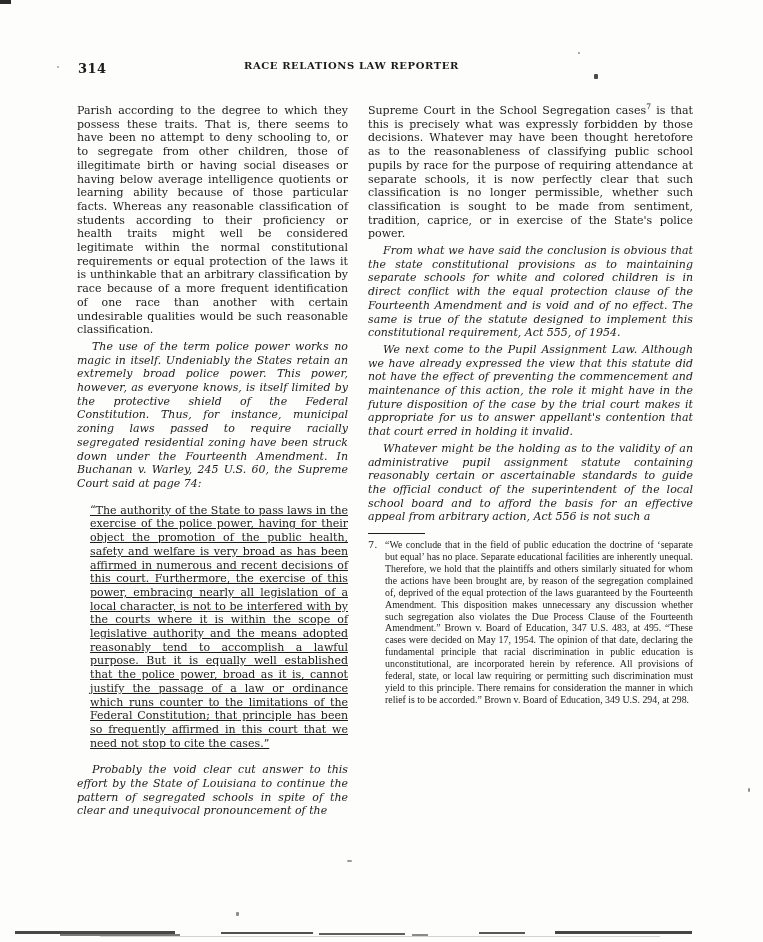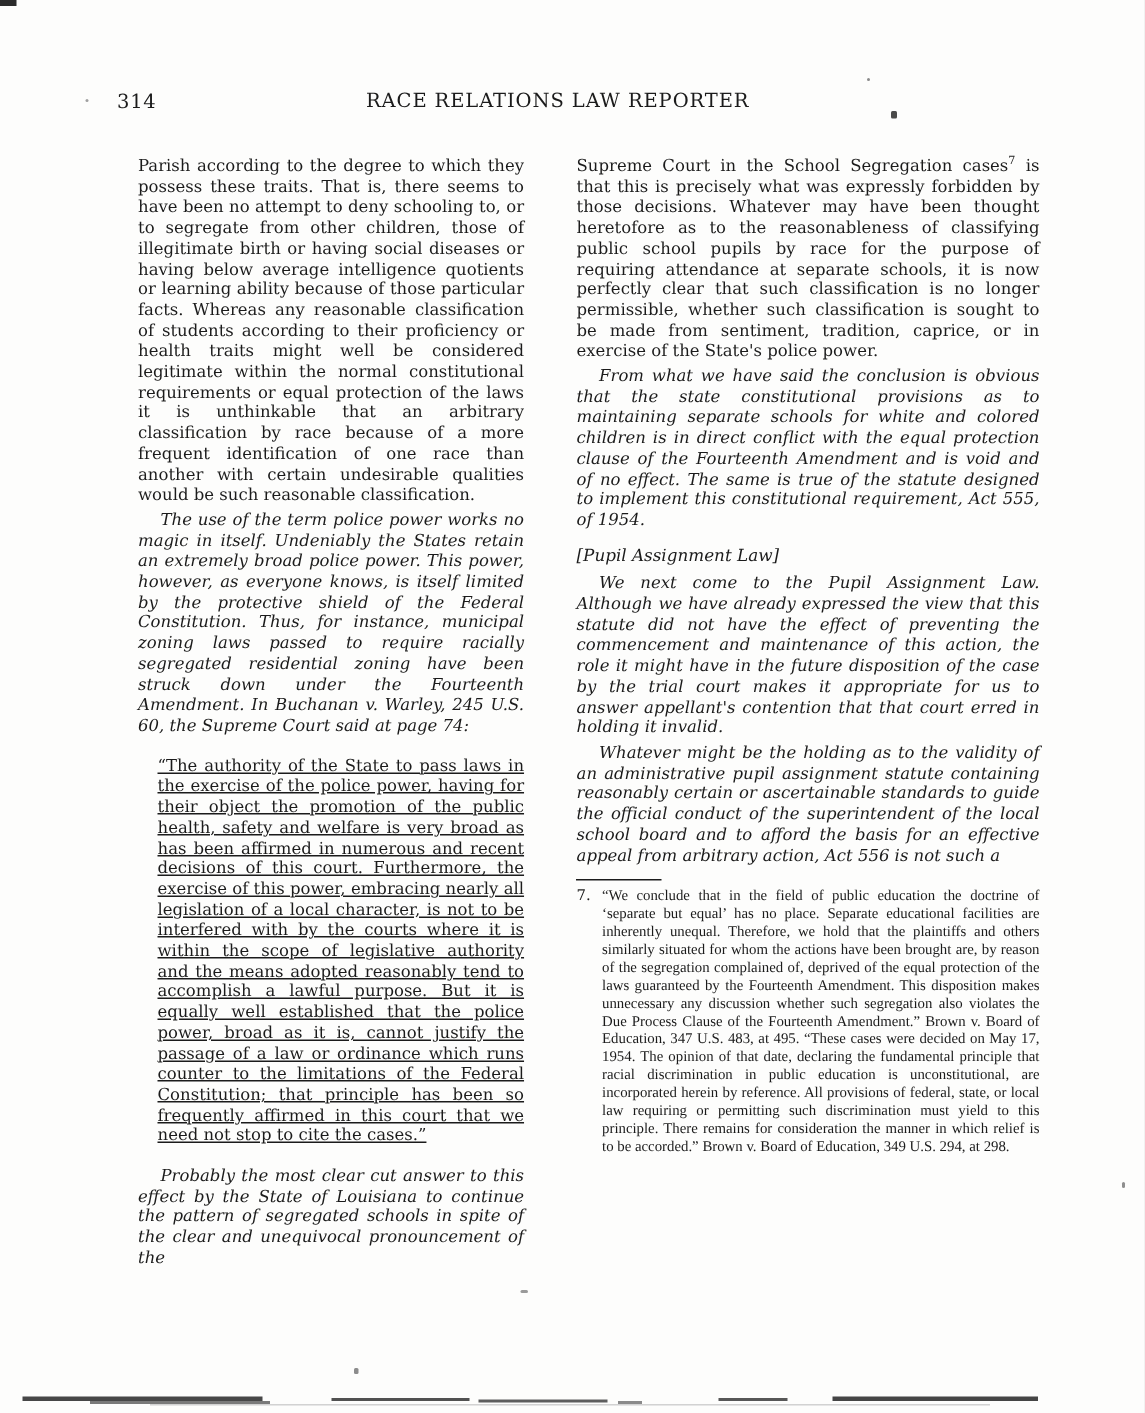--- a/index.html
+++ b/index.html
@@ -11,40 +11,40 @@
     background: #fdfdfc;
     overflow: hidden;
     font-family: "DejaVu Serif", "Liberation Serif", serif;
     color: #1b1b1b;
   }
   
   .page-number {
     position: absolute;
     left: 78px; top: 61px;
     font-size: 13px;
-    font-weight: normal;
+    font-weight: bold;
     letter-spacing: 0.5px;
   }
   .page-title {
     position: absolute;
     left: 244px; top: 60px;
-    font-size: 13px;
-    font-weight: normal;
+    font-size: 10px;
+    font-weight: bold;
     letter-spacing: 0.6px;
     white-space: nowrap;
   }
   
   .columns {
     position: absolute;
     left: 77px; top: 104px;
     width: 616px;
     display: flex;
     gap: 20px;
   }
-  .col { font-size: 11px; line-height: 13.7px; text-align: justify; margin-left: 15px; }
+  .col { font-size: 11px; line-height: 13.7px; text-align: justify; }
   .col-left  { width: 271px; }
   .col-right { width: 325px; }
   .col p { margin: 0; }
   .col p.indent { text-indent: 15px; margin-top: 3px; font-style: italic; }
   .blockquote {
     margin: 13px 0 13px 13px;
     text-align: justify;
     text-decoration: underline;
   }
   .section-heading {
@@ -113,27 +113,26 @@
 
   <div class="page-number">314</div>
   <div class="page-title">RACE RELATIONS LAW REPORTER</div>
 
   <div class="columns">
 
     <div class="col col-left">
       <p>Parish according to the degree to which they possess these traits. That is, there seems to have been no attempt to deny schooling to, or to segregate from other children, those of illegitimate birth or having social diseases or having below average intelligence quotients or learning ability because of those particular facts. Whereas any reasonable classification of students according to their proficiency or health traits might well be considered legitimate within the normal constitutional requirements or equal protection of the laws it is unthinkable that an arbitrary classification by race because of a more frequent identification of one race than another with certain undesirable qualities would be such reasonable classification.</p>
       <p class="indent">The use of the term police power works no magic in itself. Undeniably the States retain an extremely broad police power. This power, however, as everyone knows, is itself limited by the protective shield of the Federal Constitution. Thus, for instance, municipal zoning laws passed to require racially segregated residential zoning have been struck down under the Fourteenth Amendment. In Buchanan v. Warley, 245 U.S. 60, the Supreme Court said at page 74:</p>
       <div class="blockquote">“The authority of the State to pass laws in the exercise of the police power, having for their object the promotion of the public health, safety and welfare is very broad as has been affirmed in numerous and recent decisions of this court. Furthermore, the exercise of this power, embracing nearly all legislation of a local character, is not to be interfered with by the courts where it is within the scope of legislative authority and the means adopted reasonably tend to accomplish a lawful purpose. But it is equally well established that the police power, broad as it is, cannot justify the passage of a law or ordinance which runs counter to the limitations of the Federal Constitution; that principle has been so frequently affirmed in this court that we need not stop to cite the cases.”</div>
-      <p class="indent">Probably the most clear cut answer to this effect by the State of Louisiana to continue the pattern of segregated schools in spite of the clear and unequivocal pronouncement of the</p>
+      <p class="indent">Probably the void clear cut answer to this effort by the State of Louisiana to continue the pattern of segregated schools in spite of the clear and unequivocal pronouncement of the</p>
     </div>
 
     <div class="col col-right">
       <p><span>Supreme Court in the School Segregation cases</span><sup class="fn-ref">7</sup><span> is that this is precisely what was expressly forbidden by those decisions. Whatever may have been thought heretofore as to the reasonableness of classifying public school pupils by race for the purpose of requiring attendance at separate schools, it is now perfectly clear that such classification is no longer permissible, whether such classification is sought to be made from sentiment, tradition, caprice, or in exercise of the State's police power.</span></p>
       <p class="indent">From what we have said the conclusion is obvious that the state constitutional provisions as to maintaining separate schools for white and colored children is in direct conflict with the equal protection clause of the Fourteenth Amendment and is void and of no effect. The same is true of the statute designed to implement this constitutional requirement, Act 555, of 1954.</p>
-      <div class="section-heading">[Pupil Assignment Law]</div>
       <p class="indent">We next come to the Pupil Assignment Law. Although we have already expressed the view that this statute did not have the effect of preventing the commencement and maintenance of this action, the role it might have in the future disposition of the case by the trial court makes it appropriate for us to answer appellant's contention that that court erred in holding it invalid.</p>
       <p class="indent">Whatever might be the holding as to the validity of an administrative pupil assignment statute containing reasonably certain or ascertainable standards to guide the official conduct of the superintendent of the local school board and to afford the basis for an effective appeal from arbitrary action, Act 556 is not such a</p>
 
       <div class="footnote">
         <div class="fn-rule"></div>
         <div class="fn-body">
           <div class="fn-num">7.</div>
           <div class="fn-text">“We conclude that in the field of public education the doctrine of ‘separate but equal’ has no place. Separate educational facilities are inherently unequal. Therefore, we hold that the plaintiffs and others similarly situated for whom the actions have been brought are, by reason of the segregation complained of, deprived of the equal protection of the laws guaranteed by the Fourteenth Amendment. This disposition makes unnecessary any discussion whether such segregation also violates the Due Process Clause of the Fourteenth Amendment.” Brown v. Board of Education, 347 U.S. 483, at 495. “These cases were decided on May 17, 1954. The opinion of that date, declaring the fundamental principle that racial discrimination in public education is unconstitutional, are incorporated herein by reference. All provisions of federal, state, or local law requiring or permitting such discrimination must yield to this principle. There remains for consideration the manner in which relief is to be accorded.” Brown v. Board of Education, 349 U.S. 294, at 298.</div>
         </div>
       </div>

